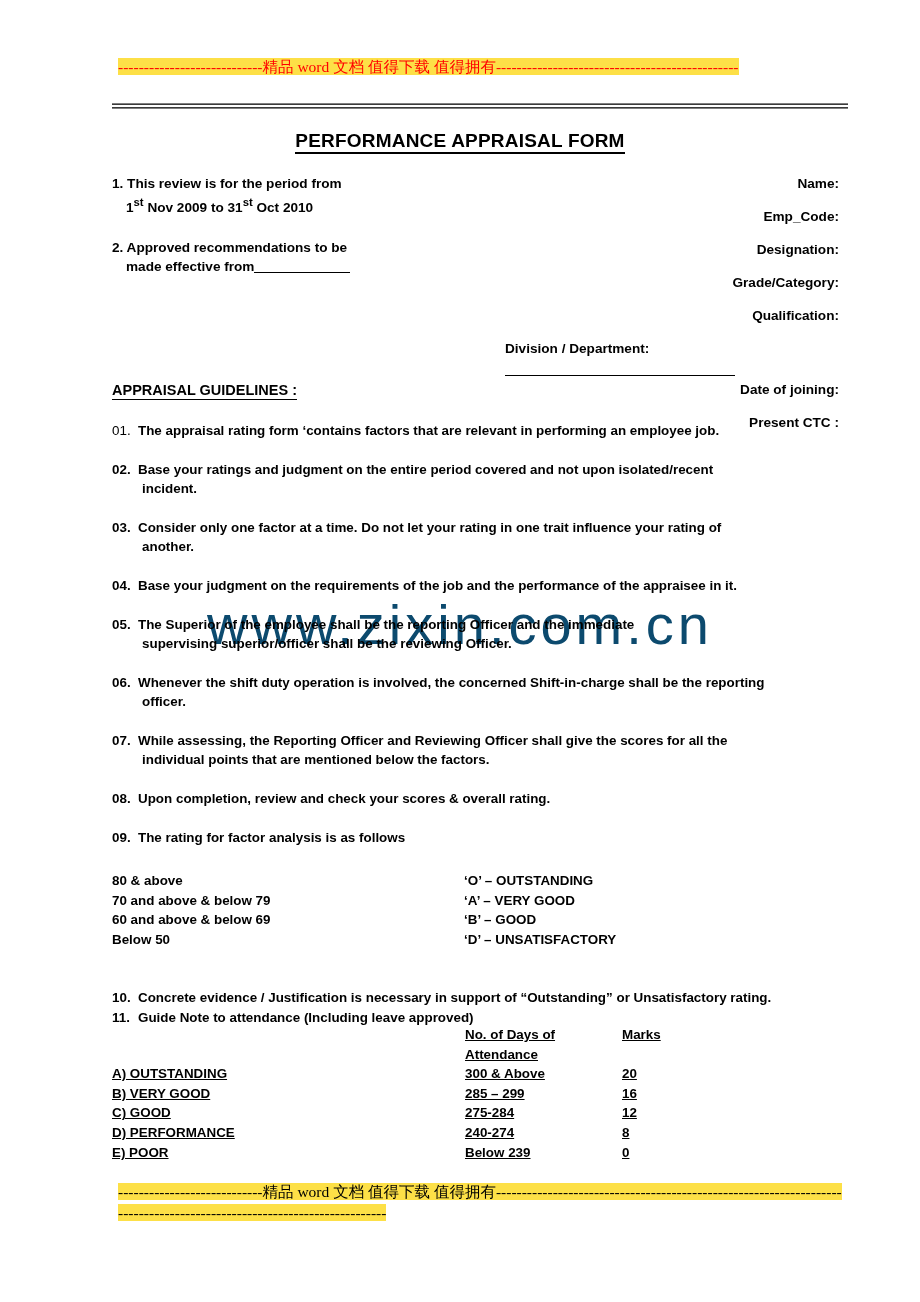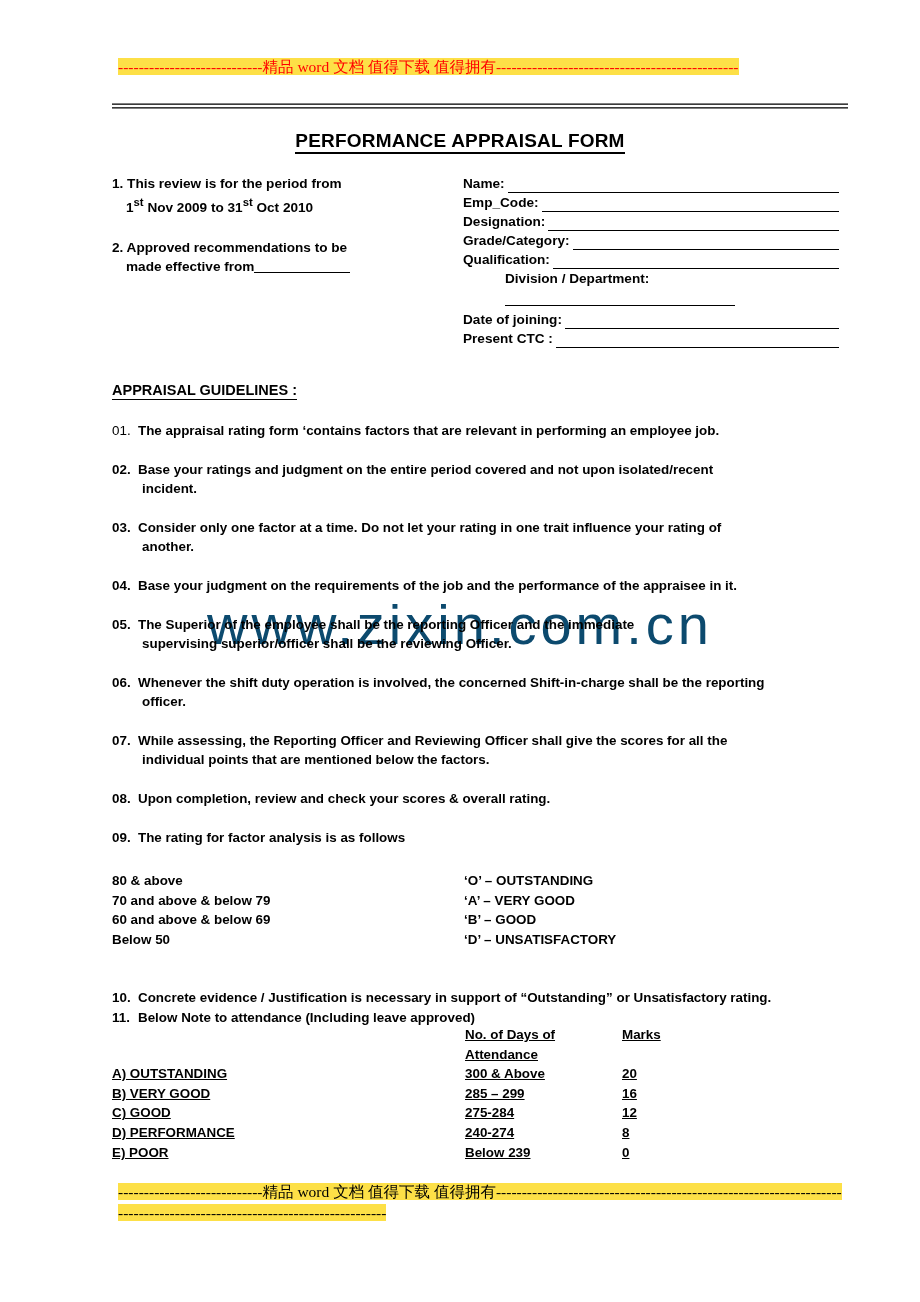--- a/index.html
+++ b/index.html
@@ -119,20 +119,21 @@
     top: 174px;
     width: 376px;
     font-size: 13.6px;
     font-weight: bold;
     line-height: 19px;
   }
   .fld {
     display: flex;
     align-items: flex-end;
     white-space: nowrap;
+    flex-direction: column;
   }
   .fld .lbl { flex: 0 0 auto; }
   .fld .rule {
     flex: 1 1 auto;
     border-bottom: 1.5px solid #000;
     height: 13px;
     margin-left: 3px;
   }
   .divdept {
     padding-left: 42px;
@@ -347,21 +348,21 @@
         </div>
     </div>
 
     <div class="tail-items">
       <div class="ti">
           <span class="ti-num">10.</span>
           <span class="ti-txt">Concrete evidence / Justification is necessary in support of “Outstanding” or Unsatisfactory rating.</span>
         </div>
       <div class="ti">
           <span class="ti-num">11.</span>
-          <span class="ti-txt">Below Note to attendance (Including leave approved)</span>
+          <span class="ti-txt">Guide Note to attendance (Including leave approved)</span>
         </div>
     </div>
 
     <div class="att">
       <div class="att-row att-head">
         <span class="att-c1"></span>
         <span class="att-c2">No. of Days of</span>
         <span class="att-c3">Marks</span>
       </div>
       <div class="att-row att-head2">

